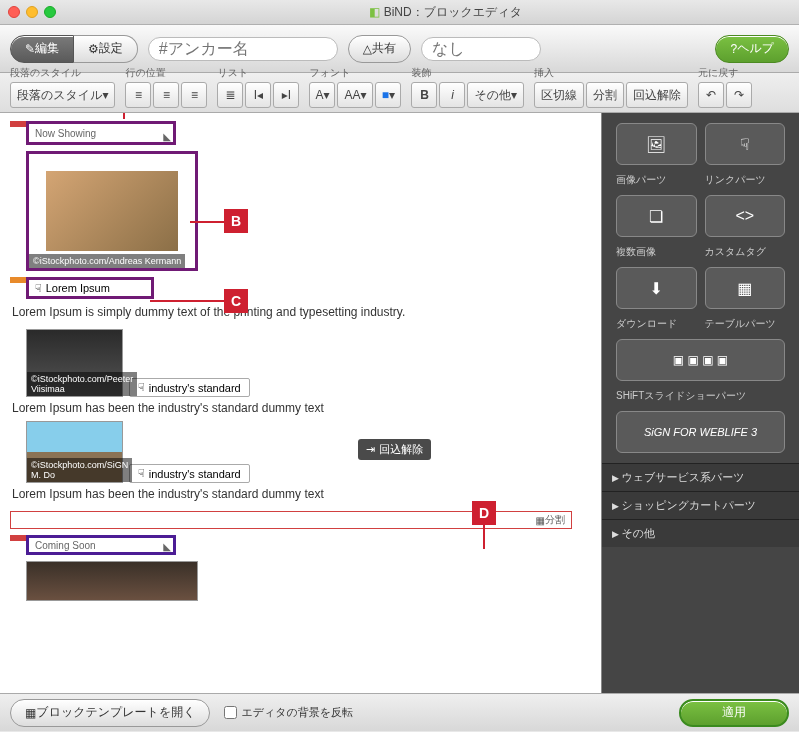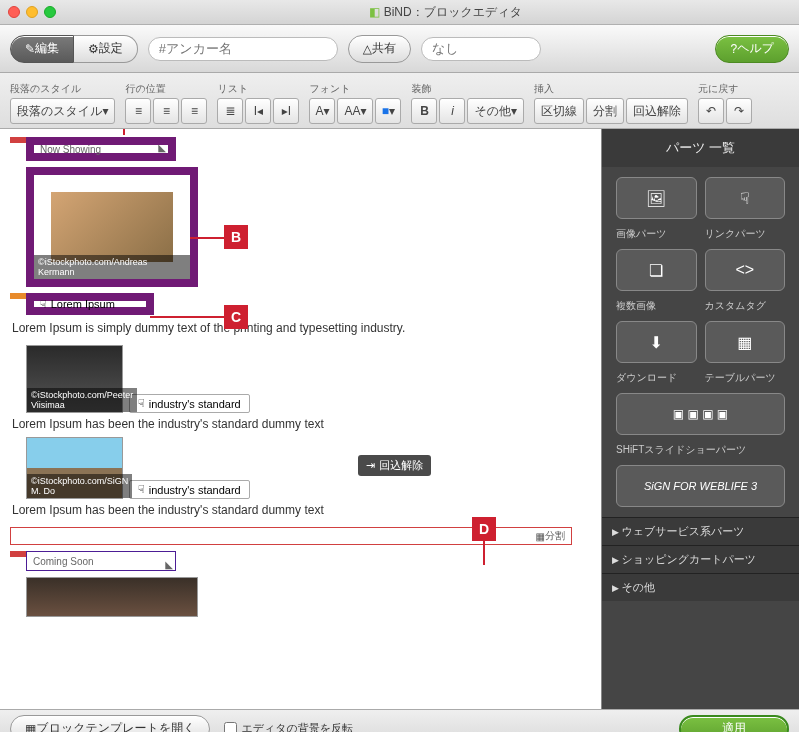--- a/index.html
+++ b/index.html
@@ -17,40 +17,40 @@
 
 
 .hdr { height: 48px; background: linear-gradient(#fafafa,#d8d8d8); border-bottom:1px solid #aaa; display:flex; align-items:center; padding:0 10px; gap:10px;}
 .pill { display:inline-flex; align-items:center; justify-content:center; height:28px; border-radius:14px; border:1px solid #999; background:linear-gradient(#fff,#ddd); font-size:12px; color:#333; padding:0 14px; box-shadow:inset 0 1px 0 #fff;}
 .pill.dark { background:linear-gradient(#7a7a7a,#5a5a5a); color:#fff; border-color:#555;}
 .pill.green { background:linear-gradient(#7bc142,#5da02e); color:#fff; border-color:#4c8a22;}
 .seg { display:flex; }
 .seg .pill { border-radius:0;}
 .seg .pill:first-child{border-radius:14px 0 0 14px;}
 .seg .pill:last-child{border-radius:0 14px 14px 0;border-left:none;}
-.inputish { height:24px; border-radius:12px; border:1px solid #bbb; background:#fff; font-size:13px; padding:0 10px; color:#888;}
-
-
-.sub { height:56px; background:linear-gradient(#efefef,#dedede); border-bottom:1px solid #aaa; display:flex; align-items:flex-end; padding:0 10px 4px; gap:10px; font-size:10px; color:#666;}
+.inputish { height:24px; border-radius:12px; border:1px solid #bbb; background:#fff; font-size:16px; padding:0 10px; color:#888;}
+
+
+.sub { height:40px; background:linear-gradient(#efefef,#dedede); border-bottom:1px solid #aaa; display:flex; align-items:flex-end; padding:0 10px 4px; gap:10px; font-size:10px; color:#666;}
 .tgrp { display:flex; flex-direction:column; gap:2px;}
 .tgrp .lbl { color:#666; font-size:10px;}
 .btns { display:flex; gap:2px;}
 .sq { width:26px; height:26px; border:1px solid #aaa; background:linear-gradient(#fff,#e4e4e4); display:flex; align-items:center; justify-content:center; font-size:12px; color:#444; border-radius:3px;}
 .sq.wide{width:auto;padding:0 6px;}
 
 
 .main { display:flex; height:calc(100% - 22px - 48px - 44px - 38px); }
 .editor { flex:1; background:#fff; overflow:auto; padding:8px 10px; position:relative; border-right:1px solid #888;}
 .side { width:197px; background:#454545; color:#ccc; font-size:11px; overflow:auto;}
 
 
 .vtag { position:absolute; left:0; writing-mode:vertical-rl; background:#d14040; color:#fff; font-size:10px; padding:3px 1px; }
 .vtag.orange{background:#e88a2a;}
-.block { border:1px solid #4c1d95; margin-left:16px; margin-bottom:6px; position:relative; background:#fff;}
-.block.sel { border:8px solid #701a75;}
+.block { border:3px solid #4c1d95; margin-left:16px; margin-bottom:6px; position:relative; background:#fff;}
+.block.sel { border:3px solid #701a75;}
 .block.ins { border:1px solid #d14040; height:18px; display:flex; align-items:center; justify-content:flex-end; padding-right:6px; font-size:10px; color:#555; background:#fff;}
 .thumbbig{width:170px;height:120px;}
 .caption { font-size:9px; color:#fff; background:rgba(0,0,0,.5); position:absolute; left:0; bottom:0; padding:2px 4px;}
 .lead { font-size:12px; color:#333; margin:4px 0 10px 2px;}
 .annotation { position:absolute; background:#ce2030; color:#fff; font-weight:bold; width:24px; height:24px; display:flex; align-items:center; justify-content:center; font-size:14px;}
 .anline { position:absolute; background:#ce2030;}
 .badge { display:inline-flex; align-items:center; gap:4px; border:1px solid #aaa; background:#fff; font-size:11px; padding:2px 8px; border-radius:2px;}
 .row { display:flex; gap:6px; align-items:flex-end; margin-left:16px; margin-bottom:4px;}
 .thumbwrap{position:relative;border:1px solid #999;}
 .placeholder-img { background:linear-gradient(135deg,#d4a574,#8b6f47); }
@@ -243,21 +243,20 @@
 
     <div class="annotation" style="left:224px;top:176px">C</div>
     <div class="anline" style="left:150px;top:187px;width:74px;height:2px"></div>
 
     <div class="annotation" style="left:472px;top:388px">D</div>
     <div class="anline" style="left:483px;top:410px;width:2px;height:26px"></div>
 
   </div>
 
   <div class="side">
-    <h3>パーツ 一覧</h3>
     <div class="pgrid">
       <div class="pbtn">🖼</div>
       <div class="pbtn">☟</div>
       <div class="plbl">画像パーツ</div>
       <div class="plbl">リンクパーツ</div>
 
       <div class="pbtn">❏</div>
       <div class="pbtn">&lt;&gt;</div>
       <div class="plbl">複数画像</div>
       <div class="plbl">カスタムタグ</div>

